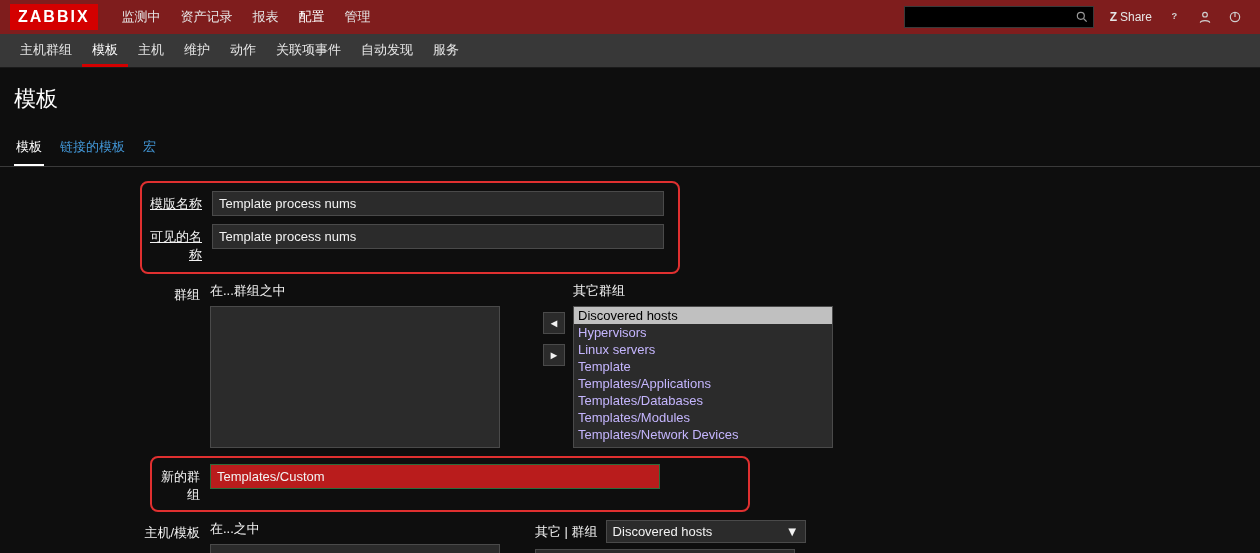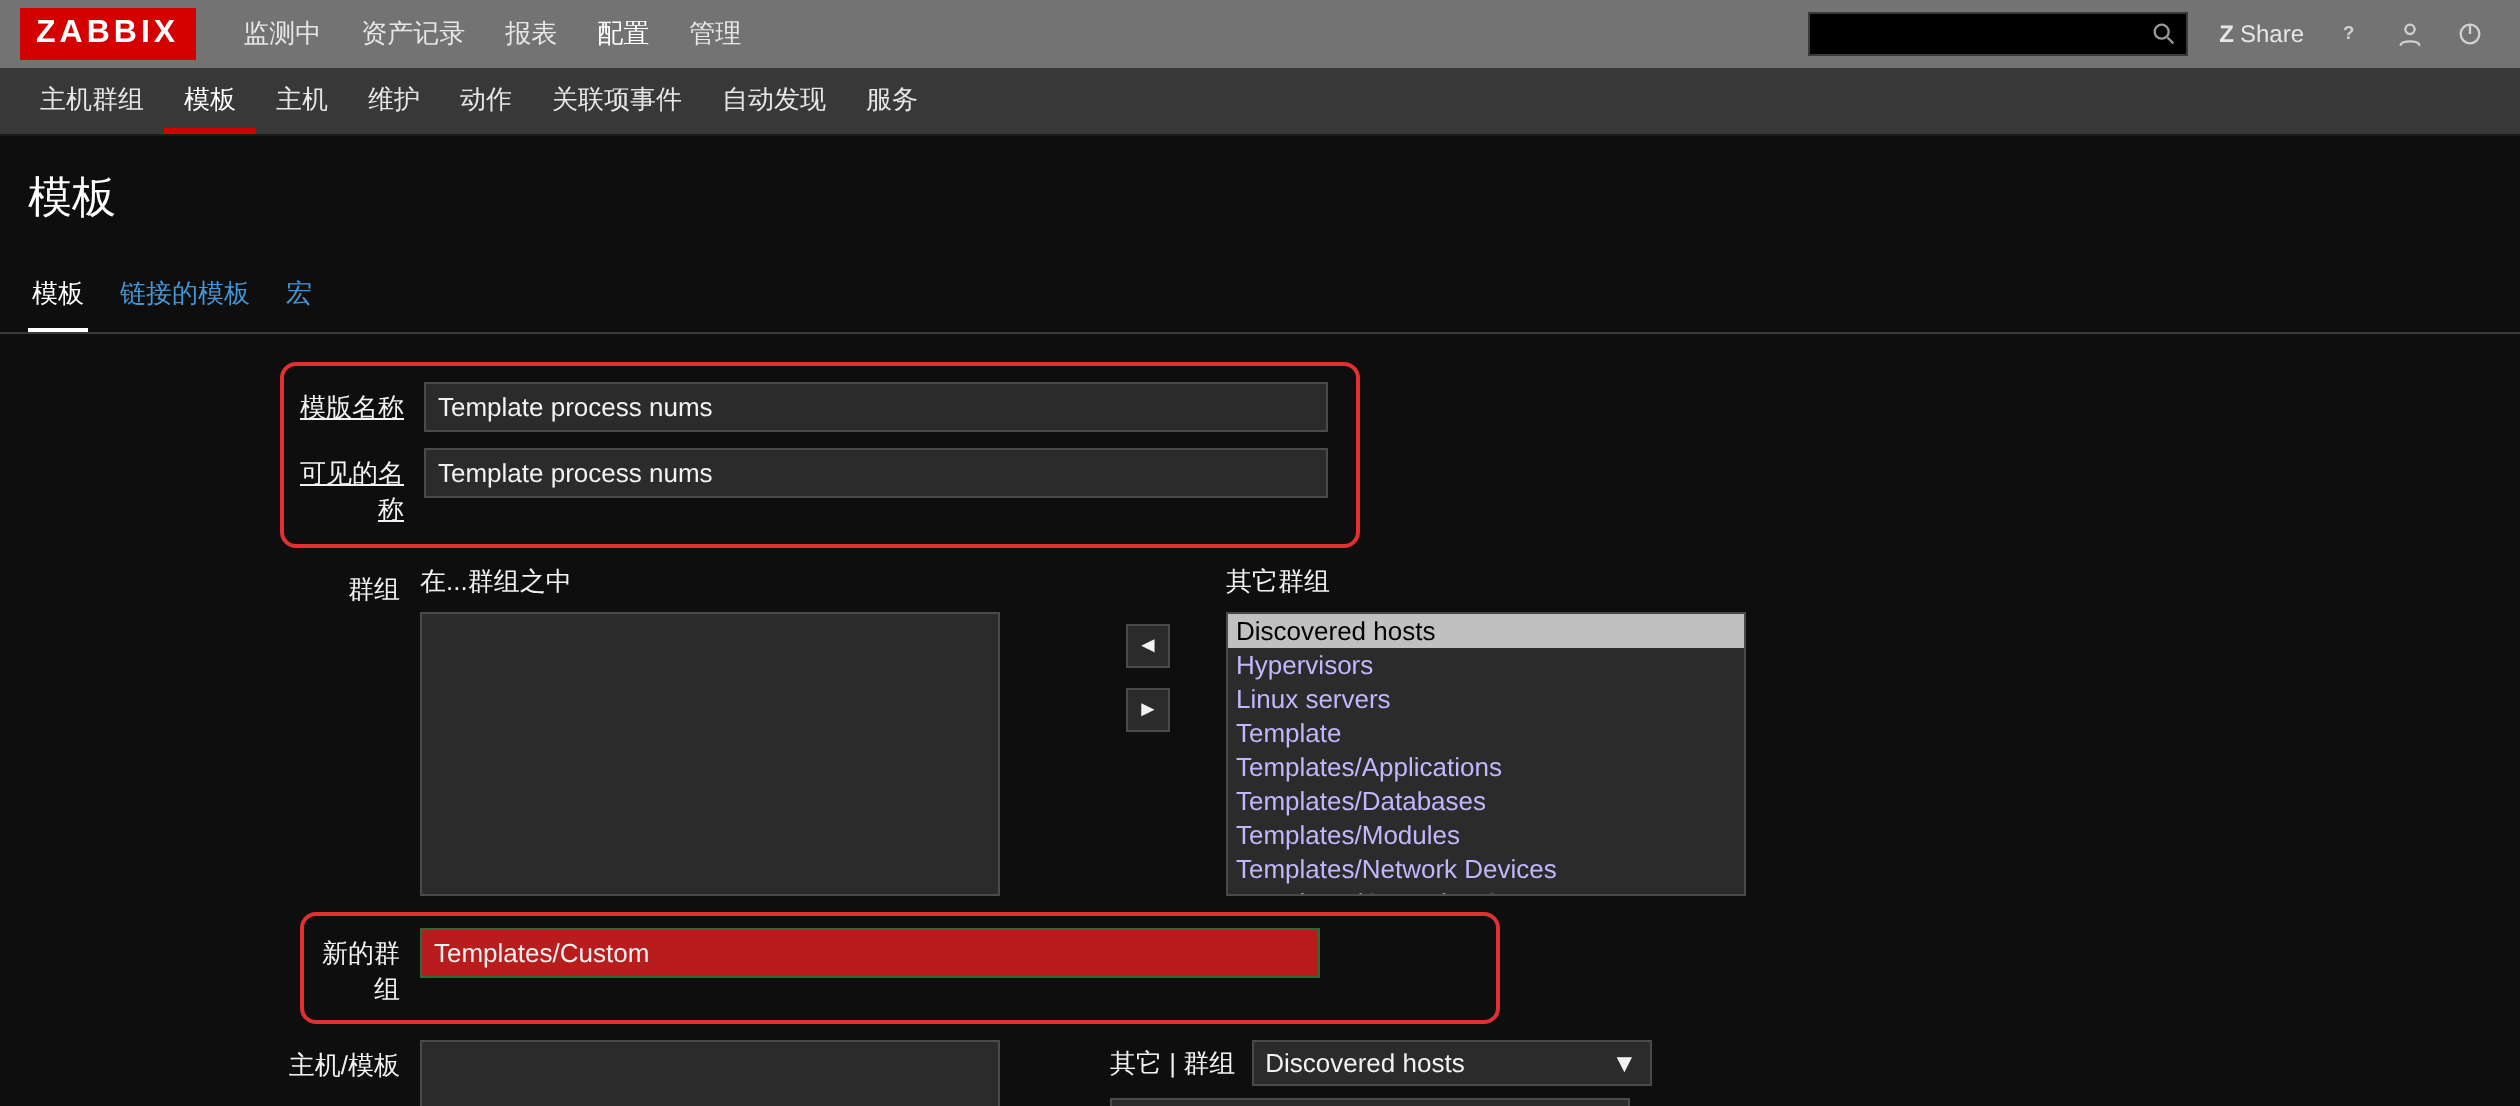--- a/index.html
+++ b/index.html
@@ -6,21 +6,21 @@
 body {
   background: #0e0e0e;
   color: #f2f2f2;
   font-family: Arial, "Microsoft YaHei", sans-serif;
   font-size: 13px;
   width: 1260px;
   height: 553px;
   overflow: hidden;
 }
 .topnav {
-  background: #737373;
+  background: #7f1d1d;
   height: 34px;
   display: flex;
   align-items: center;
   padding: 0 10px;
 }
 .logo {
   background: #d40000;
   color: #fff;
   font-weight: bold;
   letter-spacing: 2px;
@@ -135,21 +135,20 @@
   border-radius: 8px;
   padding: 6px;
   margin-left: 150px;
   width: 600px;
   margin-bottom: 8px;
 }
 .red-box2 .row-label { width: 52px; text-align: right; }
 .twocol {
   display: flex;
   align-items: flex-start;
-  gap: 20px;
 }
 .col-left { width: 325px; }
 .col-header {
   color: #f2f2f2;
   padding-bottom: 6px;
   font-size: 13px;
 }
 .listbox, .listbox2 {
   background: #2b2b2b;
   border: 1px solid #4a4a4a;
@@ -316,20 +315,21 @@
       <div class="row-body">
         <input class="textinput" type="text" style="width: 450px; background: #b91c1c; border: 1px solid rgb(45, 106, 58);" value="Templates/Custom">
       </div>
     </div>
   </div>
 
   <div class="row">
     <div class="row-label">主机/模板</div>
     <div class="row-body twocol">
       <div class="col-left">
+        <div class="col-header">在...之中</div>
         <div class="empty-box"></div>
       </div>
       <div>
         <div class="col-header" style="display:flex;gap:8px;align-items:center">
           <span>其它 | 群组</span>
           <div class="select-wrap">
             <span>Discovered hosts</span>
             <span>▼</span>
           </div>
         </div>

